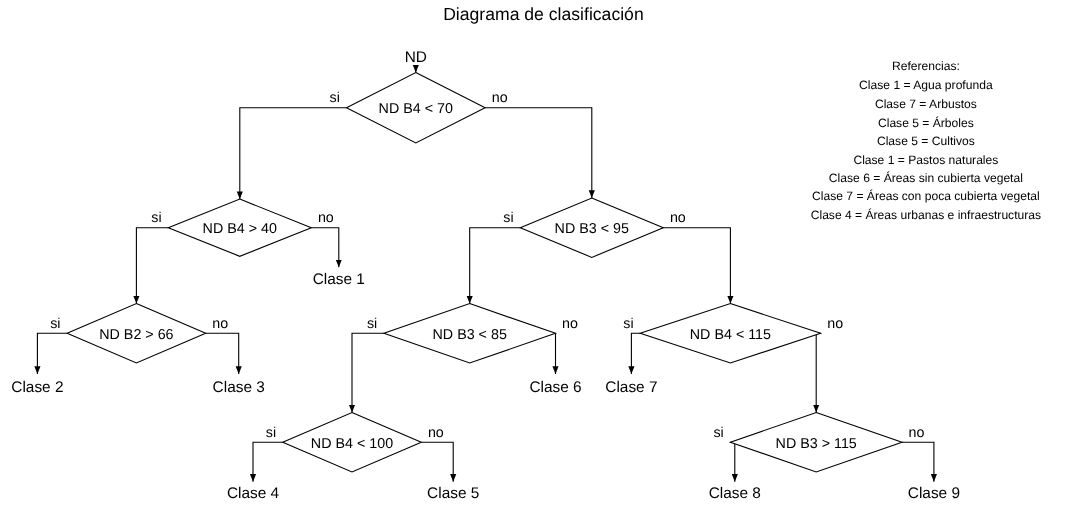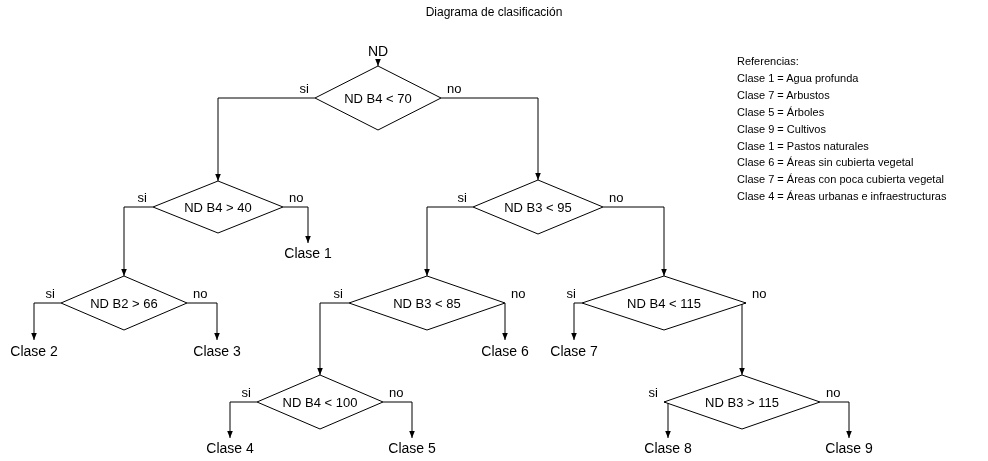--- a/index.html
+++ b/index.html
@@ -1,21 +1,21 @@
 <!DOCTYPE html>
 <html><head>
   <meta charset="utf-8">
   <style>
     html, body { margin: 0; padding: 0; background: #ffffff; }
     body { width: 988px; height: 461px; position: relative; overflow: hidden;
            font-family: "Liberation Sans", sans-serif; color: #000; }
     #diagram { position: absolute; left: 0; top: 0; }
     .title { position: absolute; left: 0; width: 988px; top: 5px; text-align: center;
-             font-size: 12px; }
-    .legend { position: absolute; left: 737px; top: 53px; font-size: 11px; line-height: 16.9px; }
+             font-size: 16px; }
+    .legend { position: absolute; left: 737px; top: 53px; font-size: 11px; line-height: 16.9px; text-align: center; }
     .legend div { white-space: nowrap; }
     svg text { font-family: "Liberation Sans", sans-serif; }
   </style>
 </head>
 <body>
 
 <div class="title">Diagrama de clasificación</div>
 
 <svg id="diagram" width="988" height="461" viewBox="0 0 988 461" xmlns="http://www.w3.org/2000/svg">
   <defs>
@@ -88,18 +88,18 @@
       <text x="658" y="397" font-size="13" text-anchor="end" fill="#000">si</text>
       <text x="826" y="397" font-size="13" text-anchor="start" fill="#000">no</text>
     </g>
 </svg>
 
 <div class="legend">
   <div>Referencias:</div>
   <div>Clase 1 = Agua profunda</div>
   <div>Clase 7 = Arbustos</div>
   <div>Clase 5 = Árboles</div>
-  <div>Clase 9 = Cultivos</div>
+  <div>Clase 5 = Cultivos</div>
   <div>Clase 1 = Pastos naturales</div>
   <div>Clase 6 = Áreas sin cubierta vegetal</div>
   <div>Clase 7 = Áreas con poca cubierta vegetal</div>
   <div>Clase 4 = Áreas urbanas e infraestructuras</div>
 </div>
 
 </body></html>

